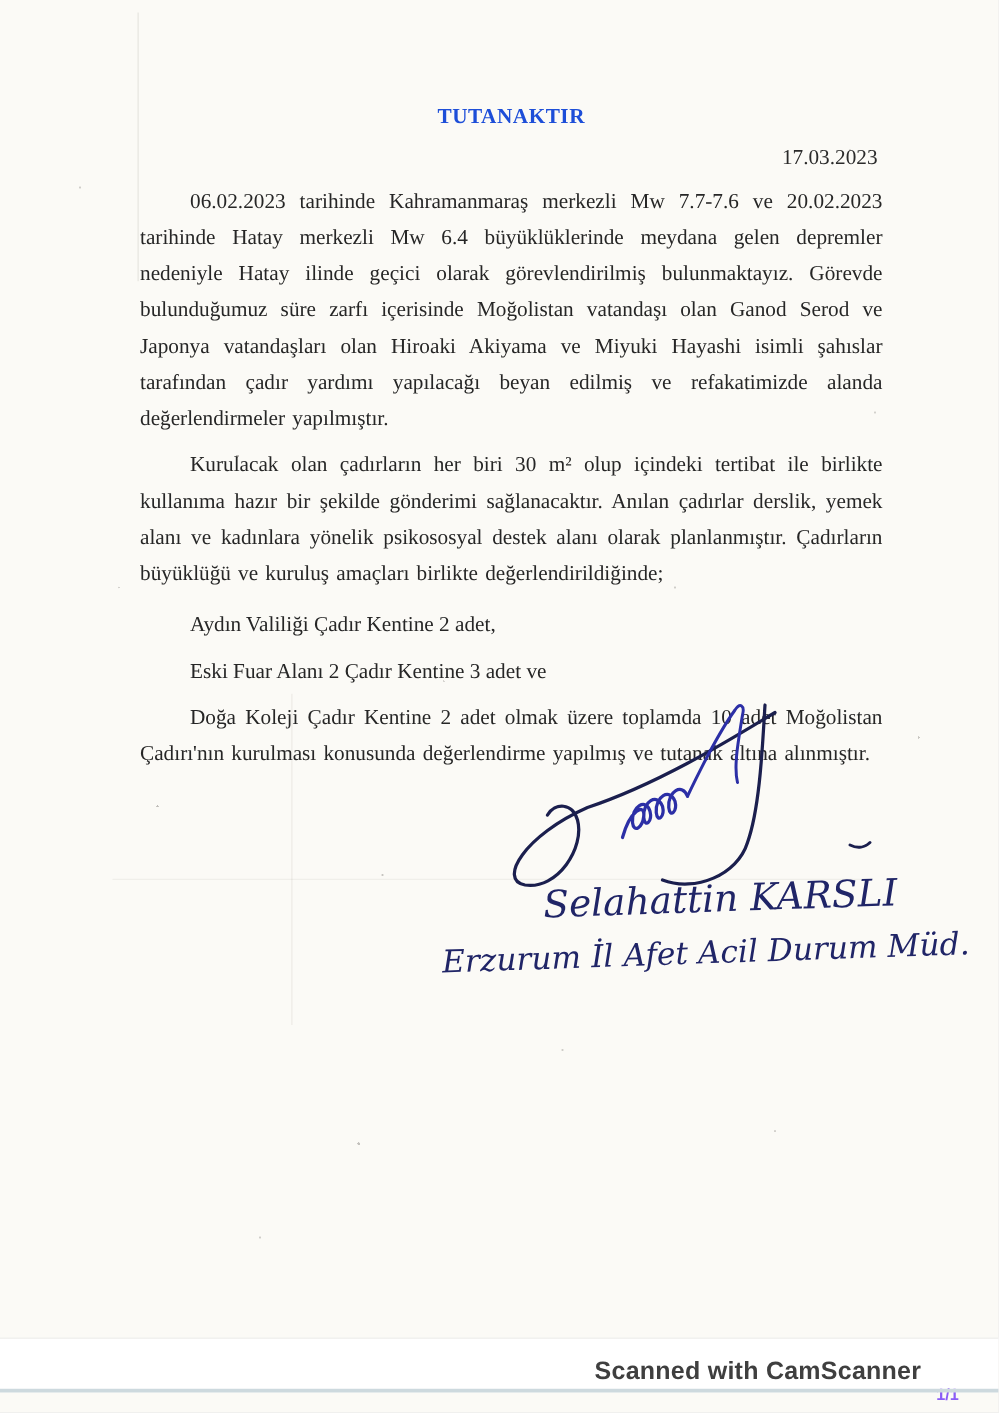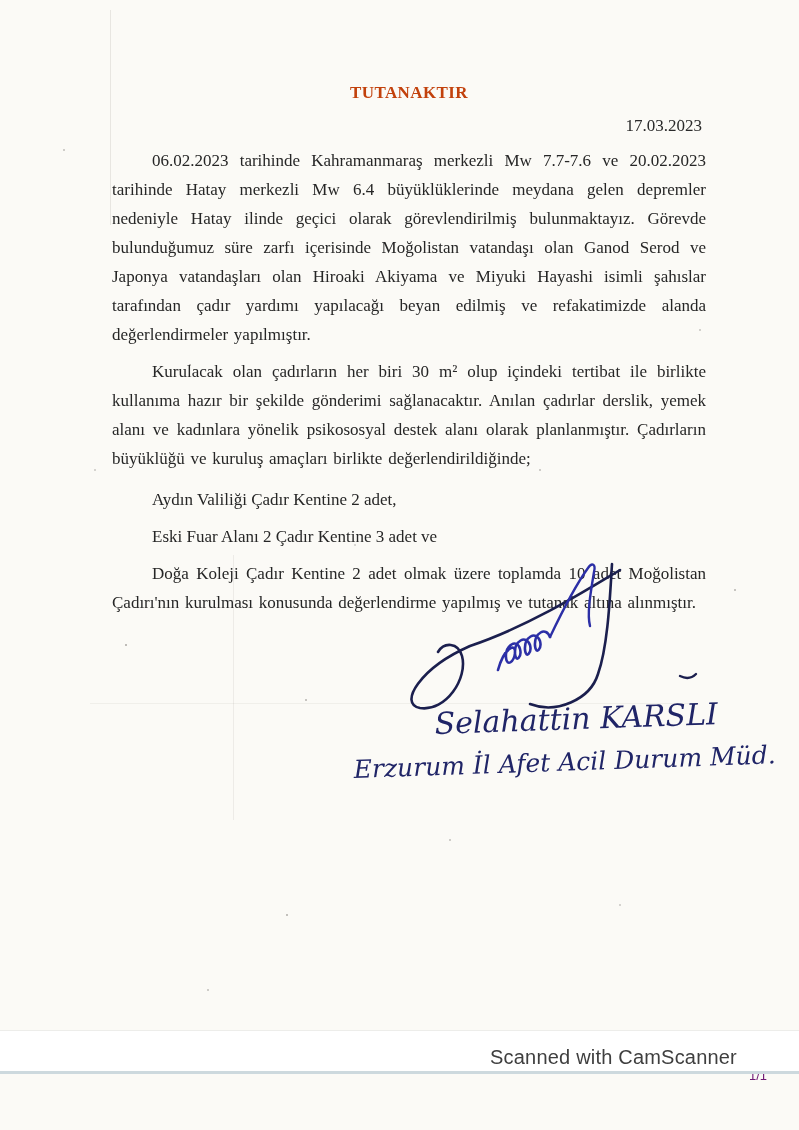--- a/index.html
+++ b/index.html
@@ -31,51 +31,52 @@
       radial-gradient(1.4px 1.4px at 355px 545px, rgba(50,45,40,.18) 50%, transparent 60%),
       radial-gradient(1.4px 1.4px at 680px 120px, rgba(50,45,40,.16) 50%, transparent 60%);
   }
   .crease-v1{position:absolute;left:110px;top:10px;width:1px;height:215px;background:rgba(120,112,100,.14);}
   .crease-v2{position:absolute;left:233px;top:555px;width:1px;height:265px;background:rgba(120,112,100,.10);}
   .crease-h1{position:absolute;left:90px;top:703px;width:600px;height:1px;background:rgba(120,112,100,.08);}
 
   .title{
     position:absolute;top:83px;left:112px;width:594px;
     text-align:center;font-weight:bold;font-size:17px;letter-spacing:.4px;
-    color:#c2410c;
+    color:#1d4ed8;
   }
   .date{
     position:absolute;top:116px;right:97px;
     font-size:17px;color:#2a2a2a;text-align:center;
   }
   .body{
     position:absolute;top:146px;left:112px;width:594px;
     font-size:17px;line-height:29px;text-align:justify;
   }
   .para{margin:0;text-indent:40px;word-spacing:1.5px;}
   .para + .para{margin-top:8px;}
   .alloc{margin:12px 0 0 0;text-indent:40px;}
   .alloc + .alloc{margin-top:8px;}
   .closing{margin-top:8px;}
 
   .signature{position:absolute;left:350px;top:556px;width:450px;height:250px;}
 
   .footer{
-    position:absolute;left:0;top:1030px;width:799px;height:44px;
+    position:absolute;left:0;top:1070px;width:799px;height:44px;
     background:#ffffff;
     font-family:"Liberation Sans", sans-serif;
+    font-weight:bold;
   }
   .footer-top-edge{position:absolute;left:0;top:0;width:799px;height:1px;background:#ededea;}
   .watermark{
     position:absolute;top:16px;right:62px;
     font-size:20px;color:#3f3f3f;letter-spacing:.2px;
   }
   .page-indicator{
     position:absolute;top:38px;right:32px;
-    font-size:13px;color:#701a75;
+    font-size:13px;color:#8b5cf6;
   }
   .bottom-line{position:absolute;left:0;bottom:0;width:799px;height:3px;background:#cdd9de;}
 </style>
 </head>
 <body>
 
 <div class="page">
 
   <div class="noise"></div>
   <div class="crease-v1"></div>

